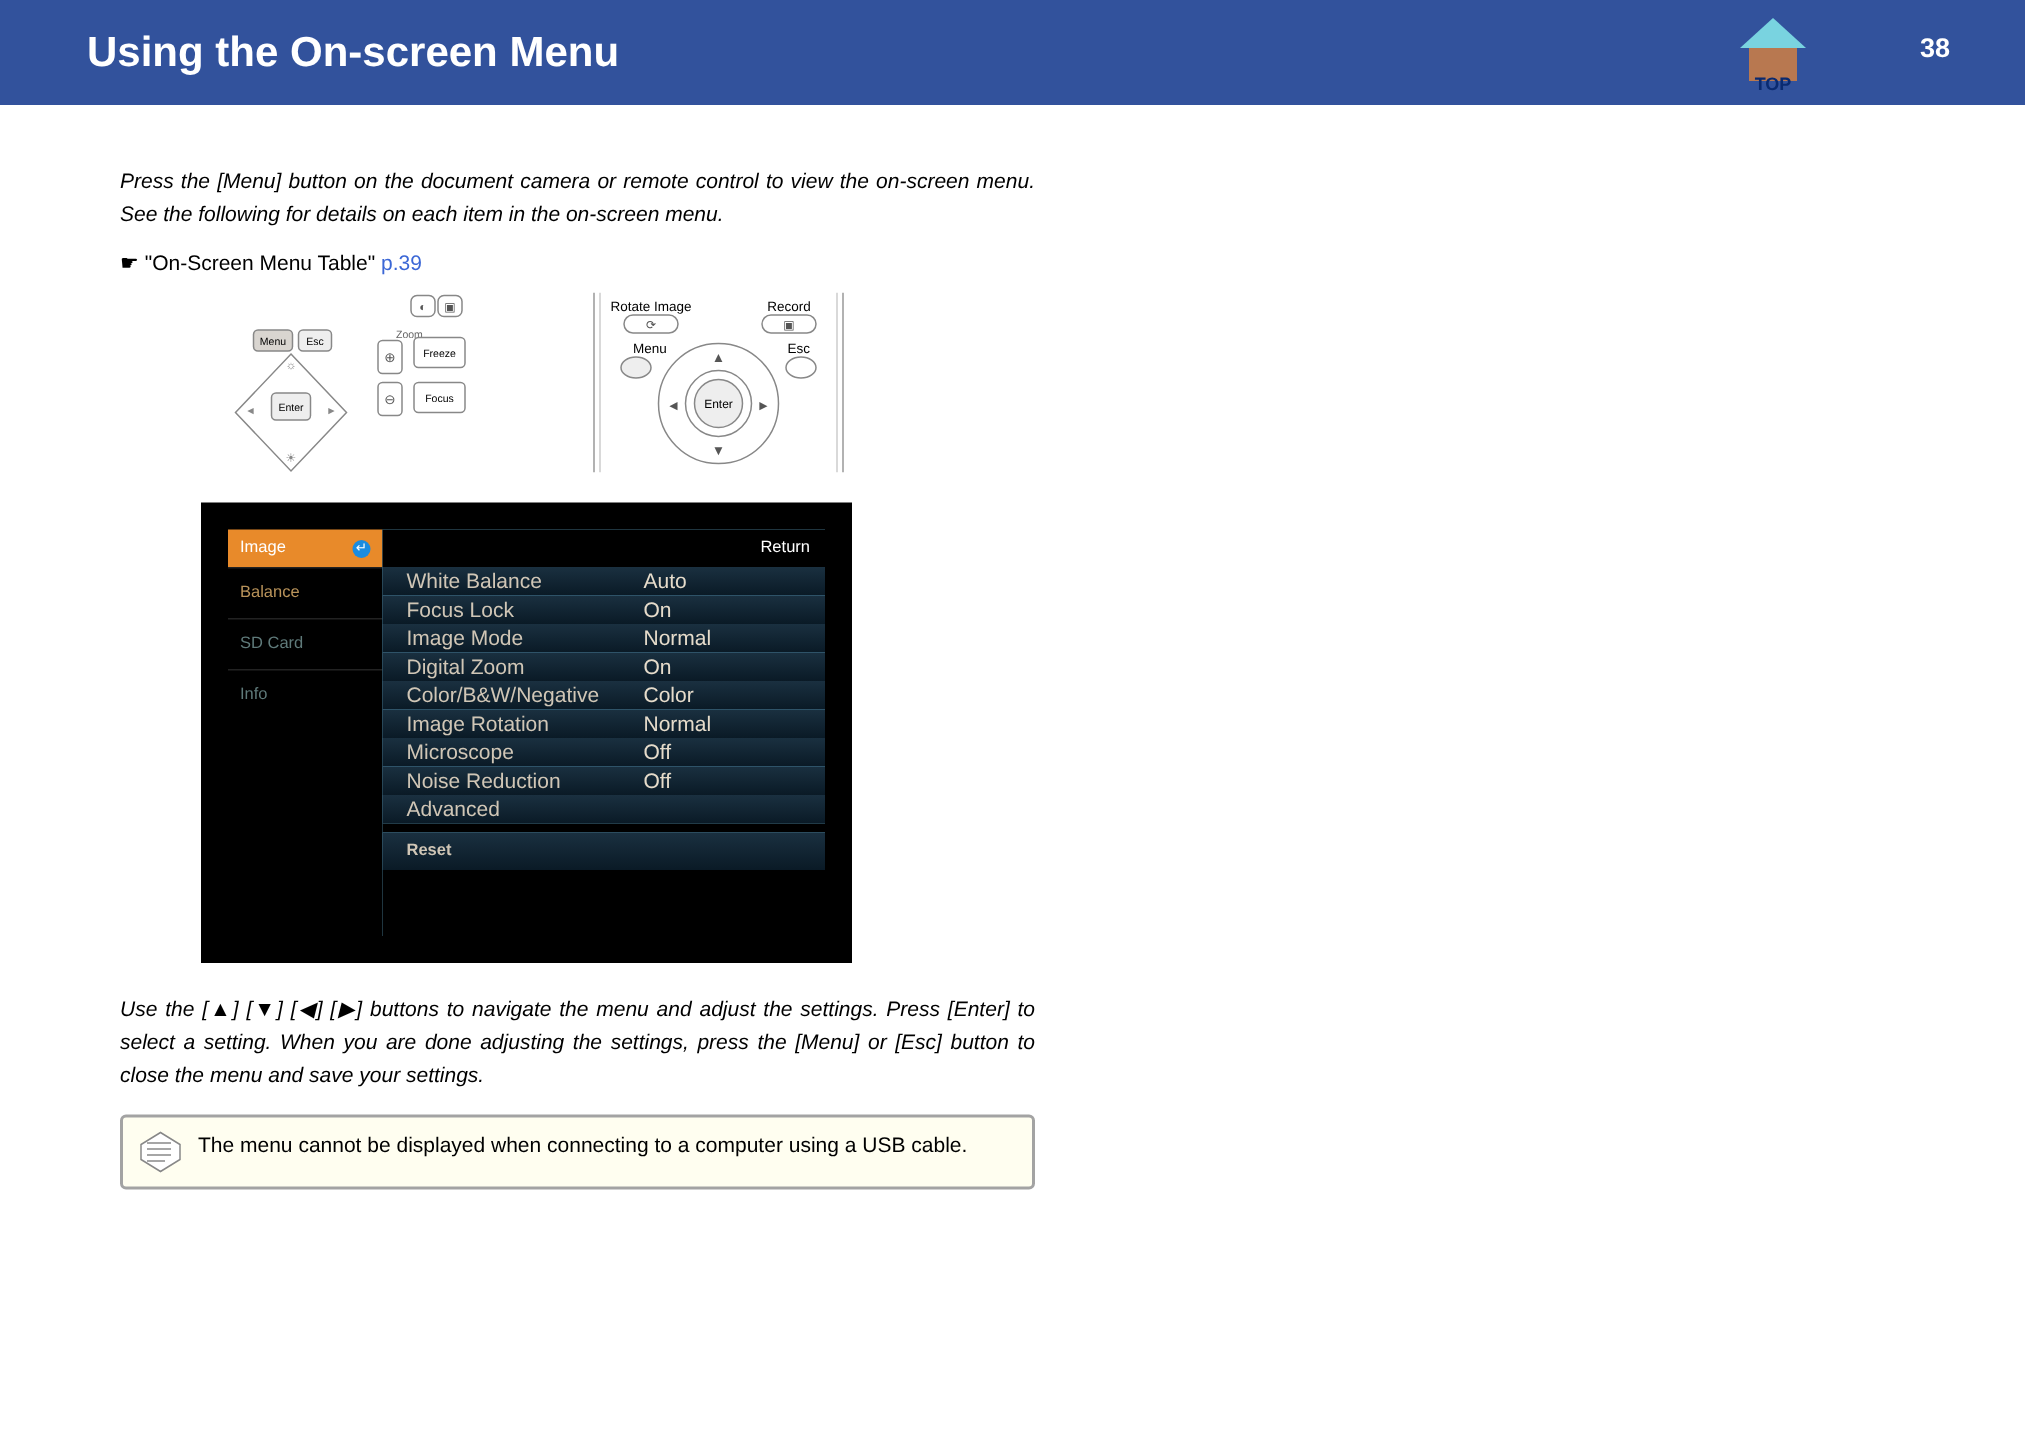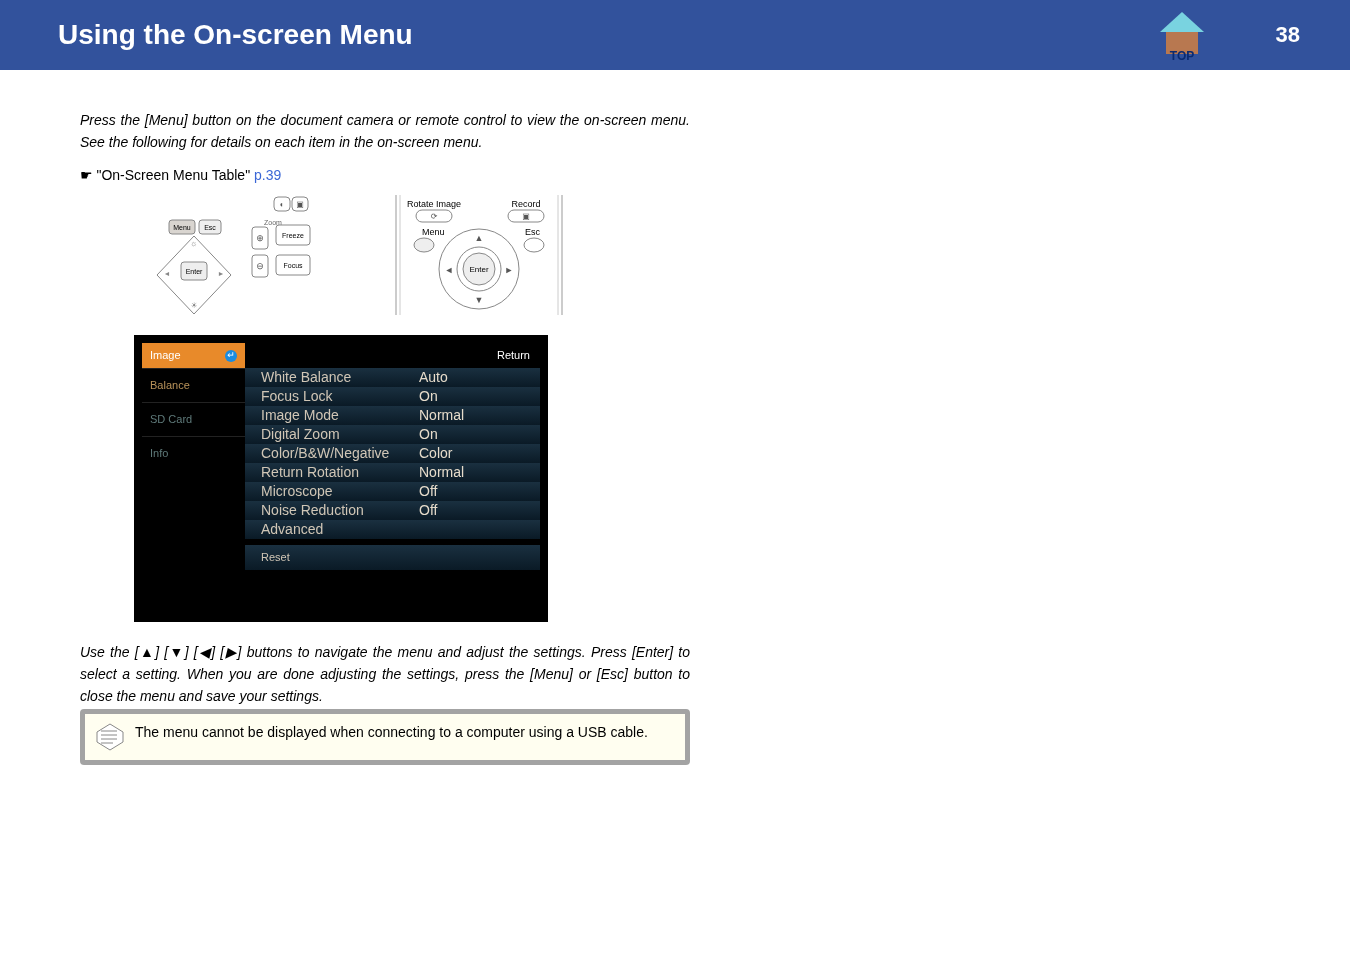--- a/index.html
+++ b/index.html
@@ -28,21 +28,21 @@
     top: 8px;
     width: 56px;
     height: 56px;
   }
   .page-num {
     position: absolute;
     right: 50px;
     top: 22px;
     color: #fff;
     font-weight: bold;
-    font-size: 22px;
+    font-size: 18px;
   }
   .content {
     padding: 40px 60px 40px 80px;
     max-width: 610px;
     font-size: 14px;
     line-height: 1.55;
     color: #000;
   }
   .para {
     text-align: justify;
@@ -60,21 +60,21 @@
     gap: 80px;
     margin: 6px 0 20px 54px;
     align-items: flex-start;
   }
   .illus1 svg, .illus2 svg { display:block; }
 
   .menu-shot {
     background: #000;
     width: 398px;
     margin: 6px 0 20px 54px;
-    padding: 8px;
+    padding: 18px;
     font-size: 11px;
     color: #fff;
   }
   .menu-row { display:flex; }
   .menu-left {
     width: 103px;
   }
   .menu-left .sel {
     background: #e88a2a;
     color: #fff;
@@ -116,33 +116,34 @@
     font-size:14px;
     line-height:15px;
   }
   .mr-item .lbl { width:158px; }
   .mr-item .val { color:#e6dccb; }
   .mr-sep { height:6px; background:#000; }
   .mr-reset {
     padding:4px 10px 4px 16px;
     background:linear-gradient(#1a3040,#0a1a26);
     color:#d0c6b6;
+    font-weight:bold;
   }
   .mr-black { height:44px; background:#000; }
 
   .nav-arrows { font-family: Arial, sans-serif; }
   .note-box {
-    border:5px solid #a3a3a3;
+    border:2px solid #a3a3a3;
     background:#fffef0;
     border-radius:4px;
     padding:8px 12px 8px 10px;
     display:flex;
     gap:10px;
     align-items:flex-start;
-    margin-top:2px;
+    margin-top:16px;
     text-align:center;
   }
   .note-icon svg { display:block; }
 </style>
 </head>
 <body>
 
 <div class="header-bar">
   <span class="header-title">Using the On-screen Menu</span>
   <div class="top-icon">
@@ -259,21 +260,21 @@
           </div>
         <div class="mr-item">
             <span class="lbl">Digital Zoom</span>
             <span class="val">On</span>
           </div>
         <div class="mr-item">
             <span class="lbl">Color/B&amp;W/Negative</span>
             <span class="val">Color</span>
           </div>
         <div class="mr-item">
-            <span class="lbl">Return Rotation</span>
+            <span class="lbl">Image Rotation</span>
             <span class="val">Normal</span>
           </div>
         <div class="mr-item">
             <span class="lbl">Microscope</span>
             <span class="val">Off</span>
           </div>
         <div class="mr-item">
             <span class="lbl">Noise Reduction</span>
             <span class="val">Off</span>
           </div>

